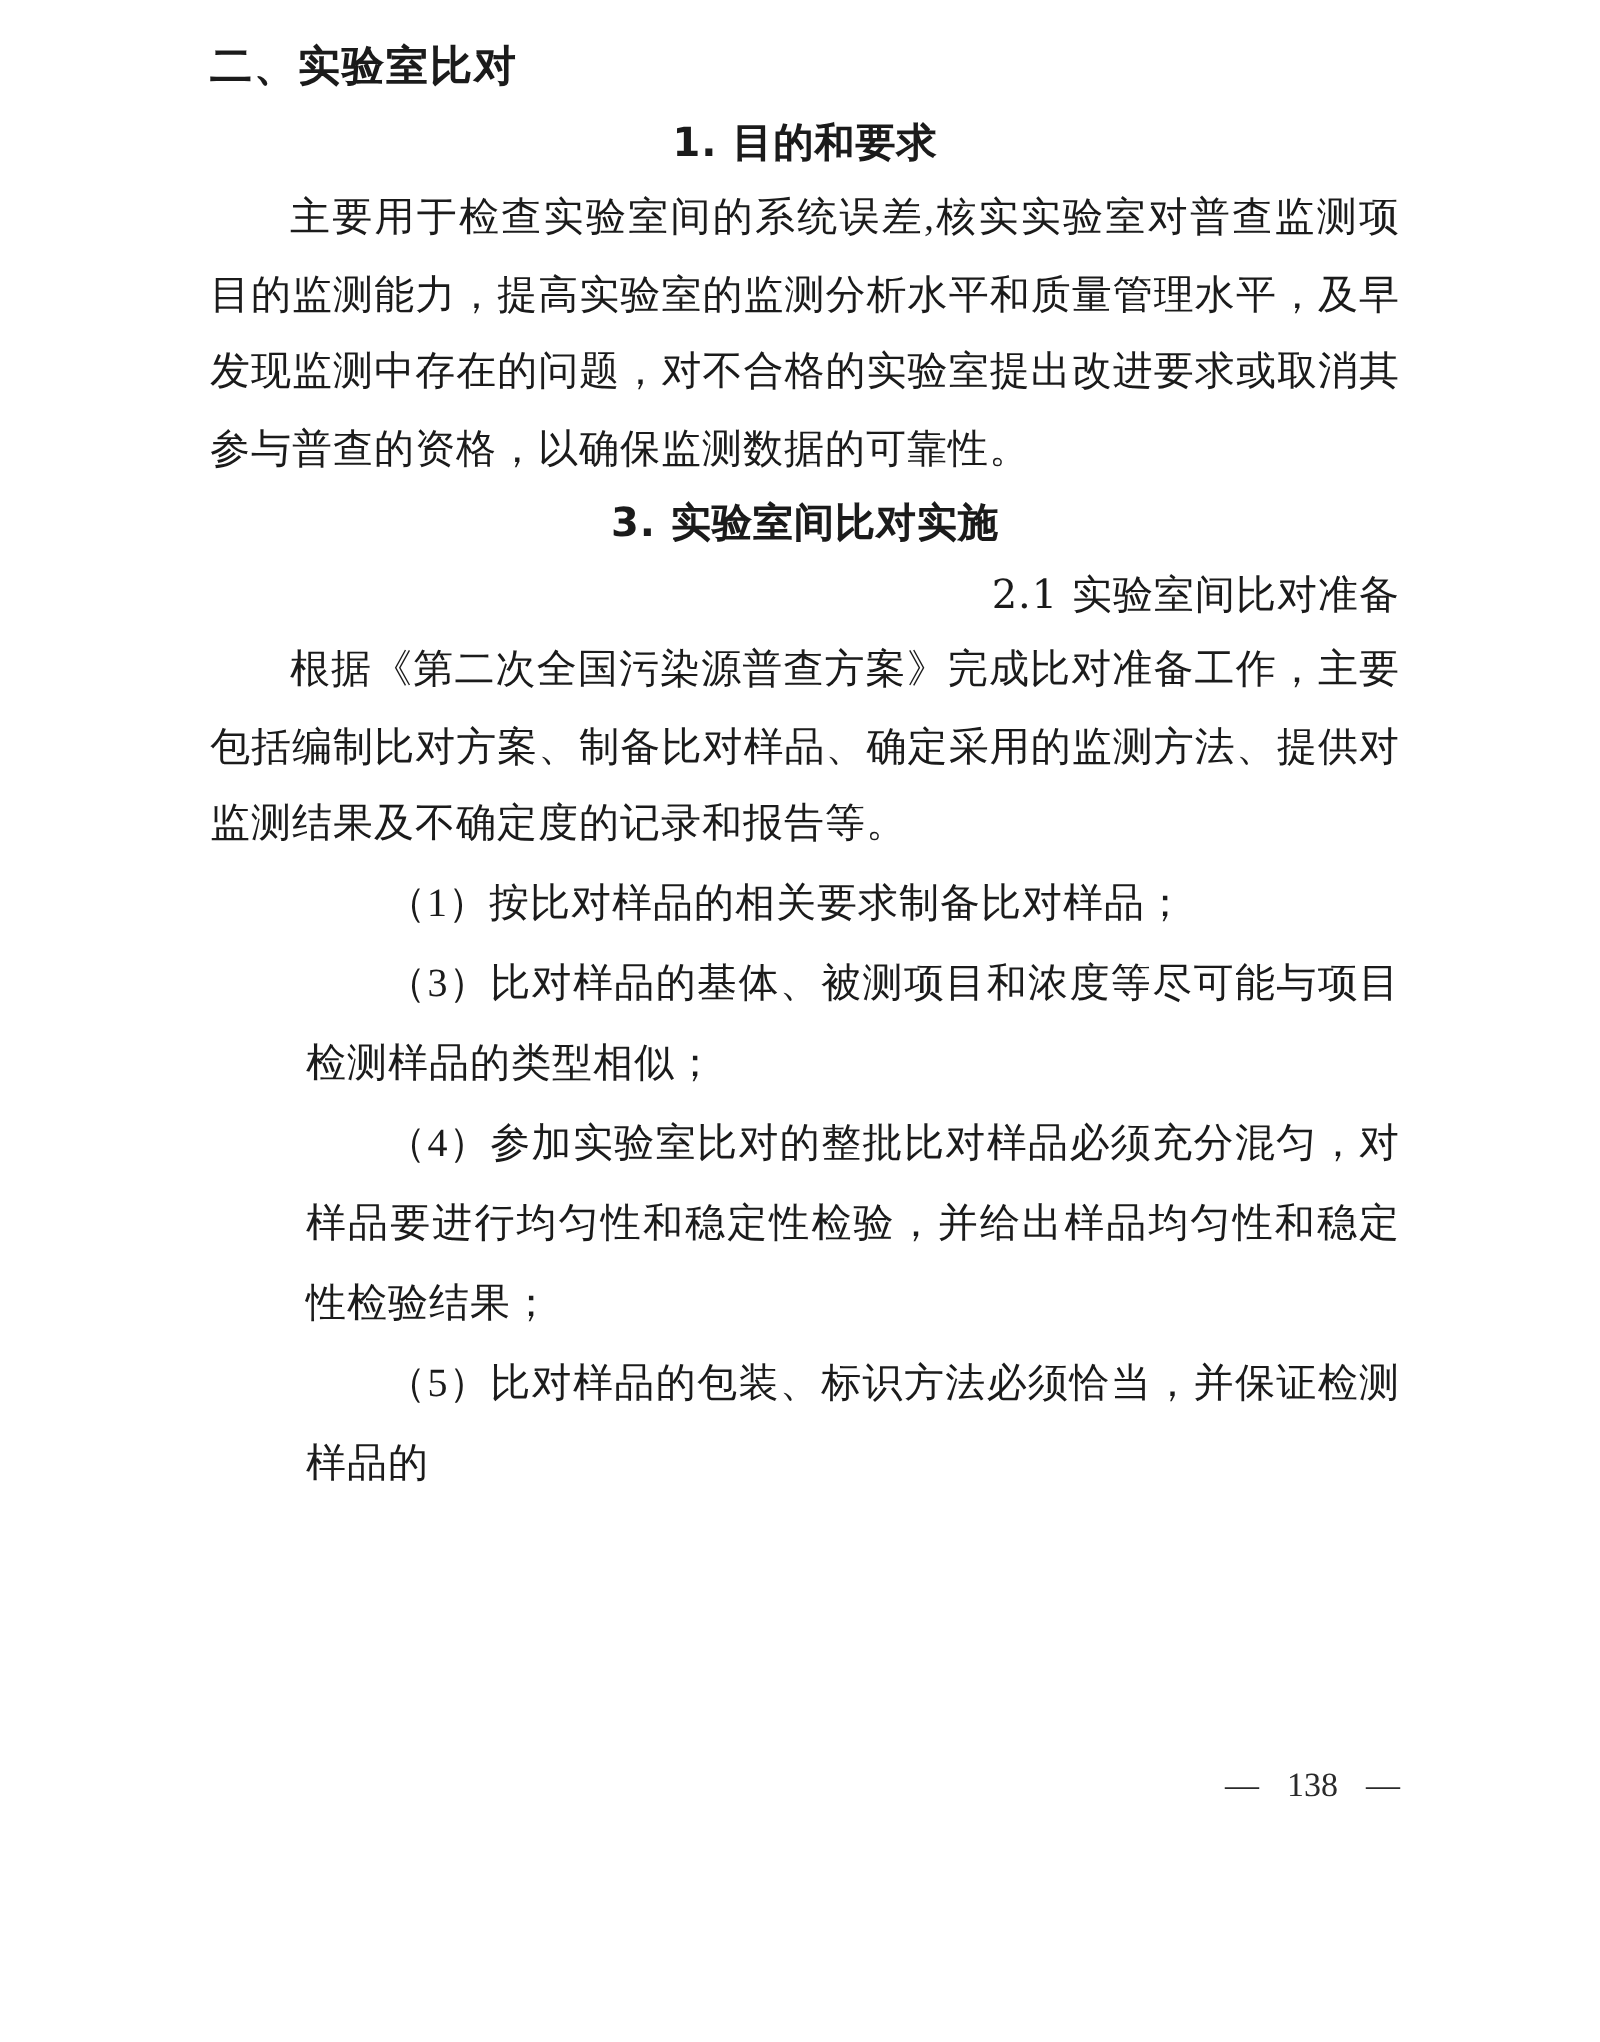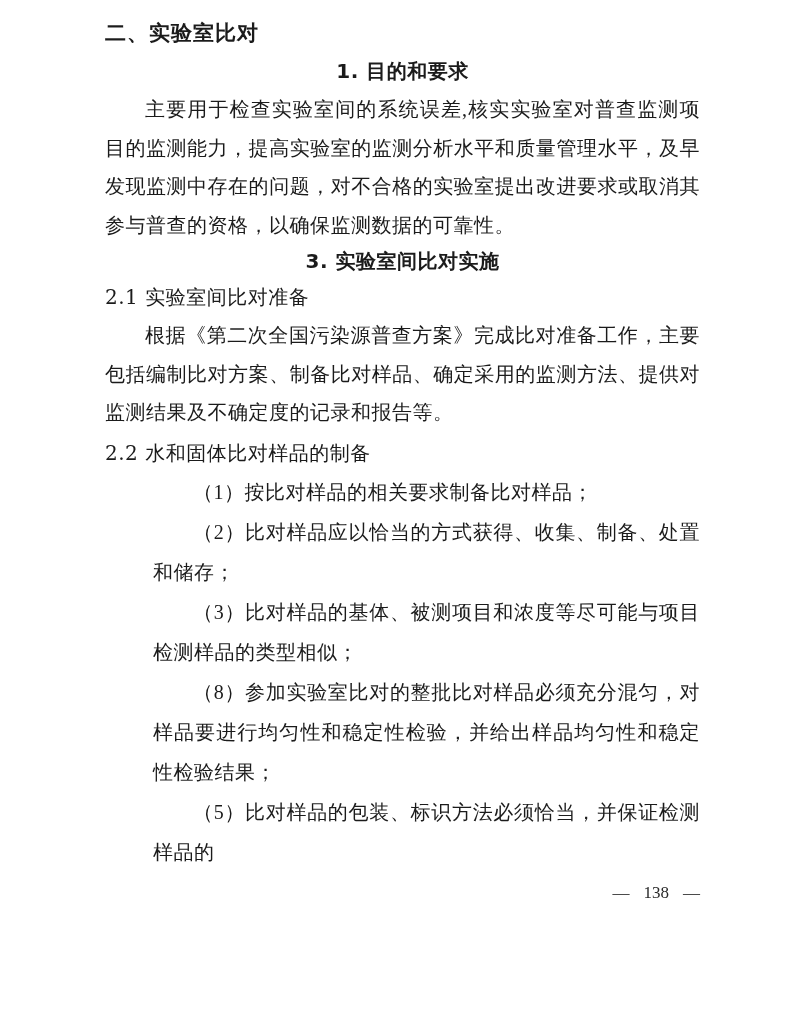--- a/index.html
+++ b/index.html
@@ -31,20 +31,21 @@
     letter-spacing: 0.5px;
     text-align: center;
   }
   .sub-heading {
     font-family: "DejaVu Serif", "Liberation Serif", serif;
     font-weight: normal;
     font-size: 20px;
     line-height: 34px;
     margin: 4px 0 2px 0;
     letter-spacing: 0.5px;
+    text-align: right;
   }
   .body-paragraph {
     font-size: 20px;
     line-height: 38.5px;
     text-align: justify;
     text-justify: inter-character;
     text-indent: 2em;
     letter-spacing: 0.5px;
   }
   .list-item {
@@ -79,29 +80,27 @@
 
   <p class="body-paragraph">主要用于检查实验室间的系统误差,核实实验室对普查监测项目的监测能力，提高实验室的监测分析水平和质量管理水平，及早发现监测中存在的问题，对不合格的实验室提出改进要求或取消其参与普查的资格，以确保监测数据的可靠性。</p>
 
   <h2 class="section-heading">3.  实验室间比对实施</h2>
 
 
   <h3 class="sub-heading">2.1  实验室间比对准备</h3>
 
   <p class="body-paragraph">根据《第二次全国污染源普查方案》完成比对准备工作，主要包括编制比对方案、制备比对样品、确定采用的监测方法、提供对监测结果及不确定度的记录和报告等。</p>
 
-  <h3 class="sub-heading">2.2  水和固体比对样品的制备</h3>
 
   <p class="list-item">（1）按比对样品的相关要求制备比对样品；</p>
 
-  <p class="list-item">（2）比对样品应以恰当的方式获得、收集、制备、处置和储存；</p>
 
   <p class="list-item">（3）比对样品的基体、被测项目和浓度等尽可能与项目检测样品的类型相似；</p>
 
-  <p class="list-item">（8）参加实验室比对的整批比对样品必须充分混匀，对样品要进行均匀性和稳定性检验，并给出样品均匀性和稳定性检验结果；</p>
+  <p class="list-item">（4）参加实验室比对的整批比对样品必须充分混匀，对样品要进行均匀性和稳定性检验，并给出样品均匀性和稳定性检验结果；</p>
 
   <p class="list-item">（5）比对样品的包装、标识方法必须恰当，并保证检测样品的</p>
 
   <div class="page-footer">
     <span>—</span>
     <span>138</span>
     <span>—</span>
   </div>
 
 </div>

